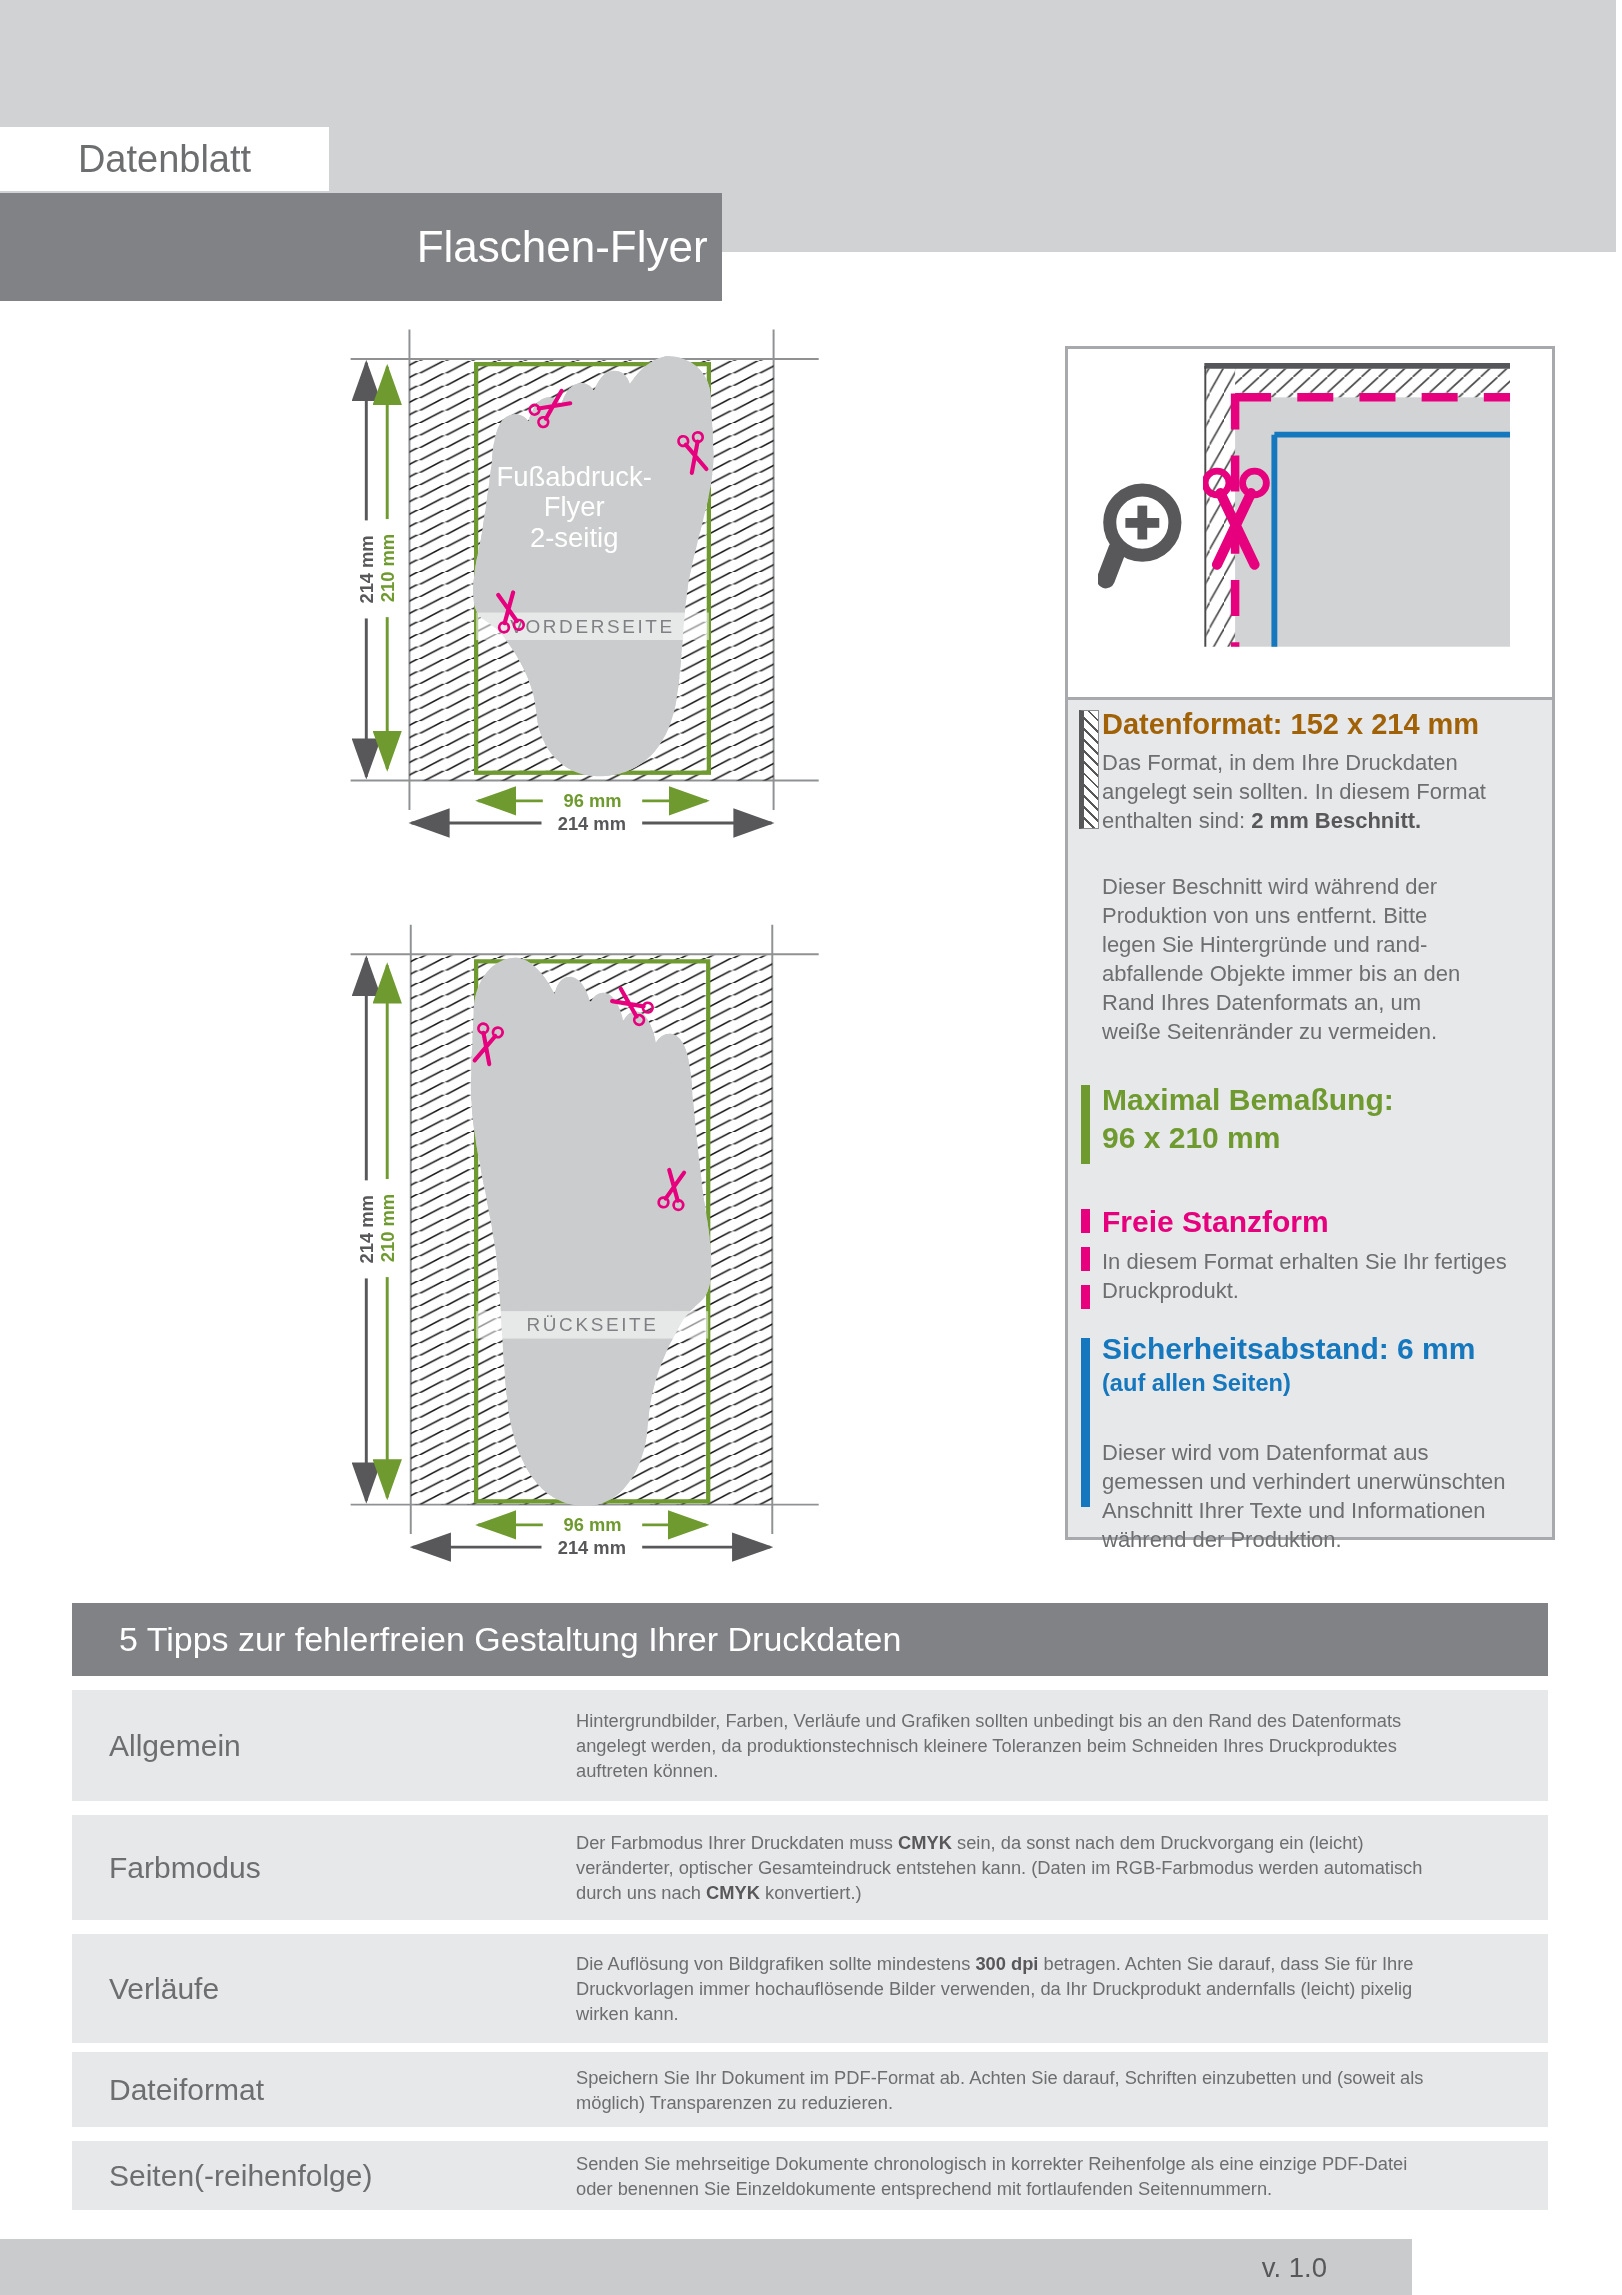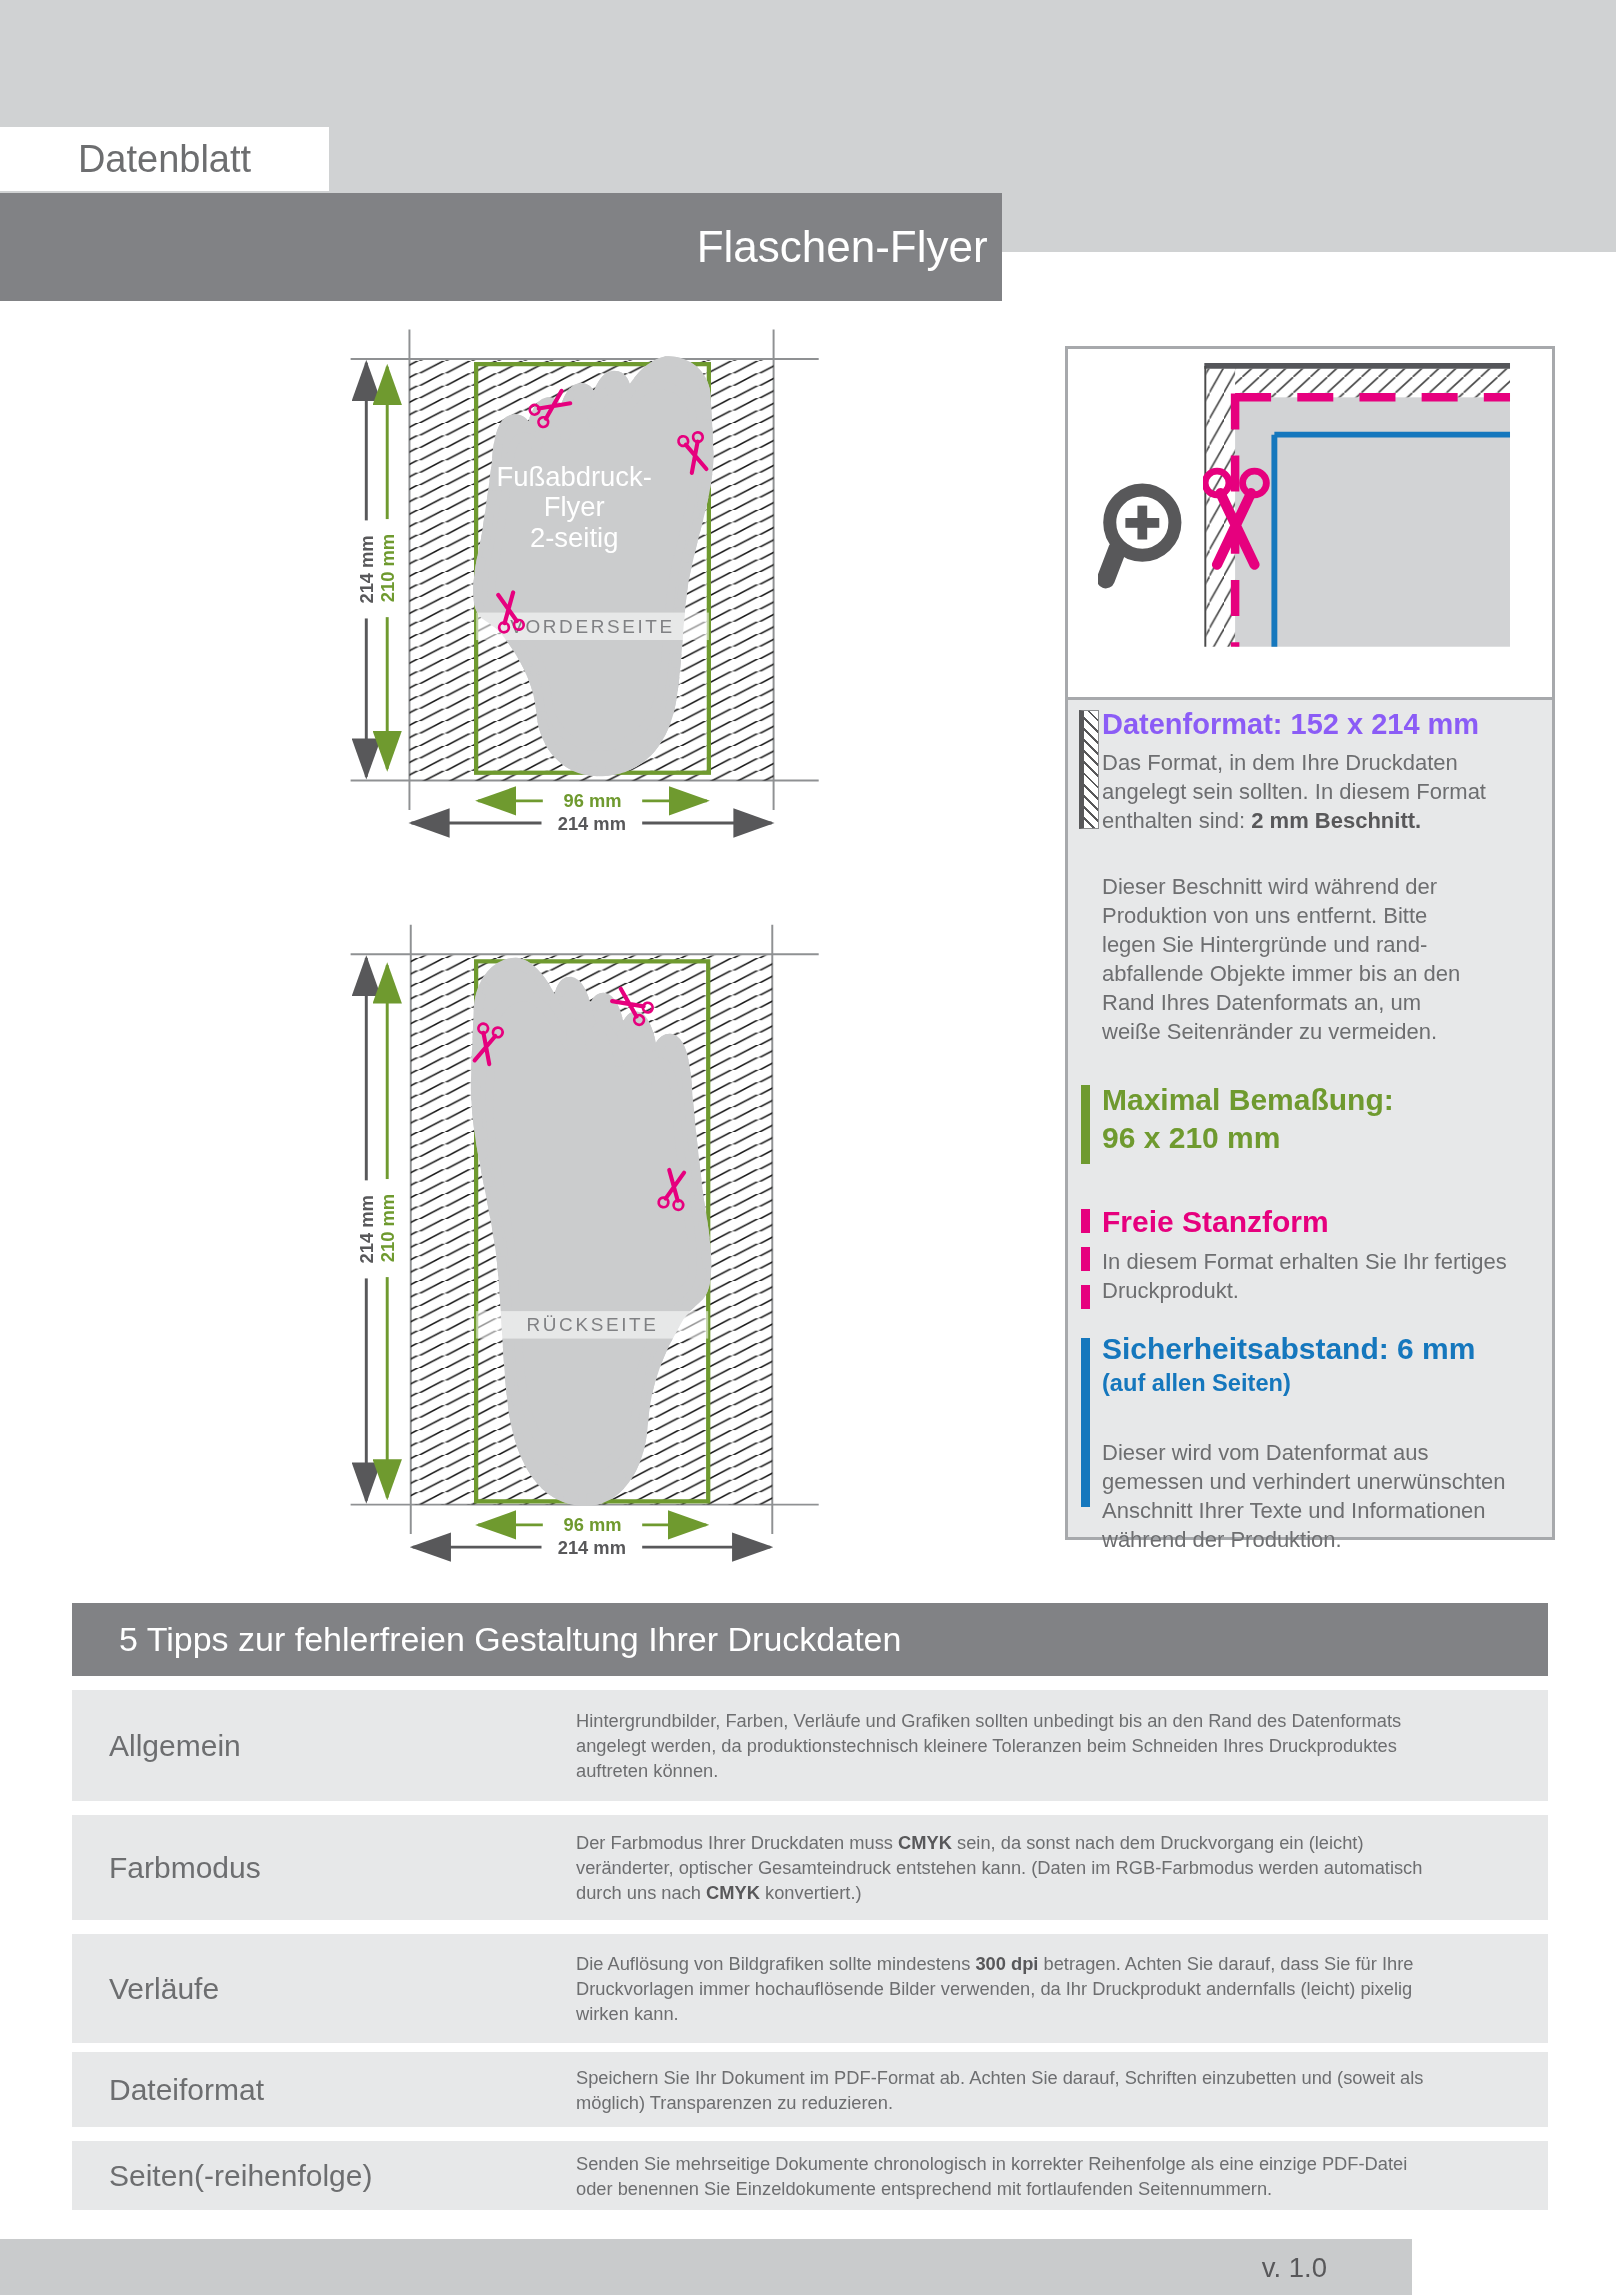--- a/index.html
+++ b/index.html
@@ -3,32 +3,32 @@
 <meta charset="utf-8">
 <style>
   html,body{margin:0;padding:0;}
   body{font-family:"Liberation Sans", sans-serif; background:#fff;}
   .page{position:relative;width:1623px;height:2295px;background:#fff;overflow:hidden;}
 
   
   .header-bg{position:absolute;left:0;top:0;width:1616px;height:252px;background:#d0d2d3;}
   .kicker-box{position:absolute;left:0;top:127px;width:329px;height:64px;background:#ffffff;
               font-size:38px;line-height:64px;text-align:center;color:#6d6e70;}
-  .title-bar{position:absolute;left:0;top:193px;width:1002px;height:108px;background:#818285;
+  .title-bar{position:absolute;left:0;top:193px;width:722px;height:108px;background:#818285;
              box-sizing:border-box;padding-right:14.4px;font-size:44px;line-height:108px;
              text-align:right;color:#ffffff;}
 
   
   .panel{position:absolute;left:1065px;top:346px;width:490px;height:1194px;background:#ffffff;
          border:3.3px solid #a7a9ac;box-sizing:border-box;}
   .panel-gray{position:absolute;left:0;right:0;top:348px;bottom:0;background:#e7e8e9;border-top:3.3px solid #a7a9ac;}
   .corner-art{position:absolute;left:1203px;top:362px;}
   .magnifier{position:absolute;left:1098px;top:480px;}
   .pblock{position:absolute;color:#6d6e70;}
-  .ptitle{font-size:29px;font-weight:bold;color:#8b5cf6;}
+  .ptitle{font-size:29px;font-weight:bold;color:#a16207;}
   .pbody{font-size:22px;line-height:29px;white-space:pre-line;color:#6d6e70;}
   .pbody .b, .row-text .b{font-weight:bold;color:#58585a;}
   .df-icon{position:absolute;left:11px;top:361px;width:19.6px;height:119px;background:
            repeating-linear-gradient(45deg,#ffffff 0 5.9px,#58585a 5.9px 7.9px);
            border:1.3px solid #8a8b8d;border-left:5.9px solid #58585a;box-sizing:border-box;}
   .bar-green{position:absolute;left:13px;top:736px;width:8.5px;height:79px;background:#6f9a2f;}
   .green-title{position:absolute;left:34px;top:732px;font-size:30px;font-weight:bold;color:#6f9a2f;line-height:38px;}
   .bar-magenta{position:absolute;left:13px;top:860px;width:8.5px;height:103px;background:
            repeating-linear-gradient(to bottom,#e6007e 0 23.6px,transparent 23.6px 38px);}
   .magenta-title{position:absolute;left:34px;top:856px;font-size:30px;font-weight:bold;color:#e6007e;}

